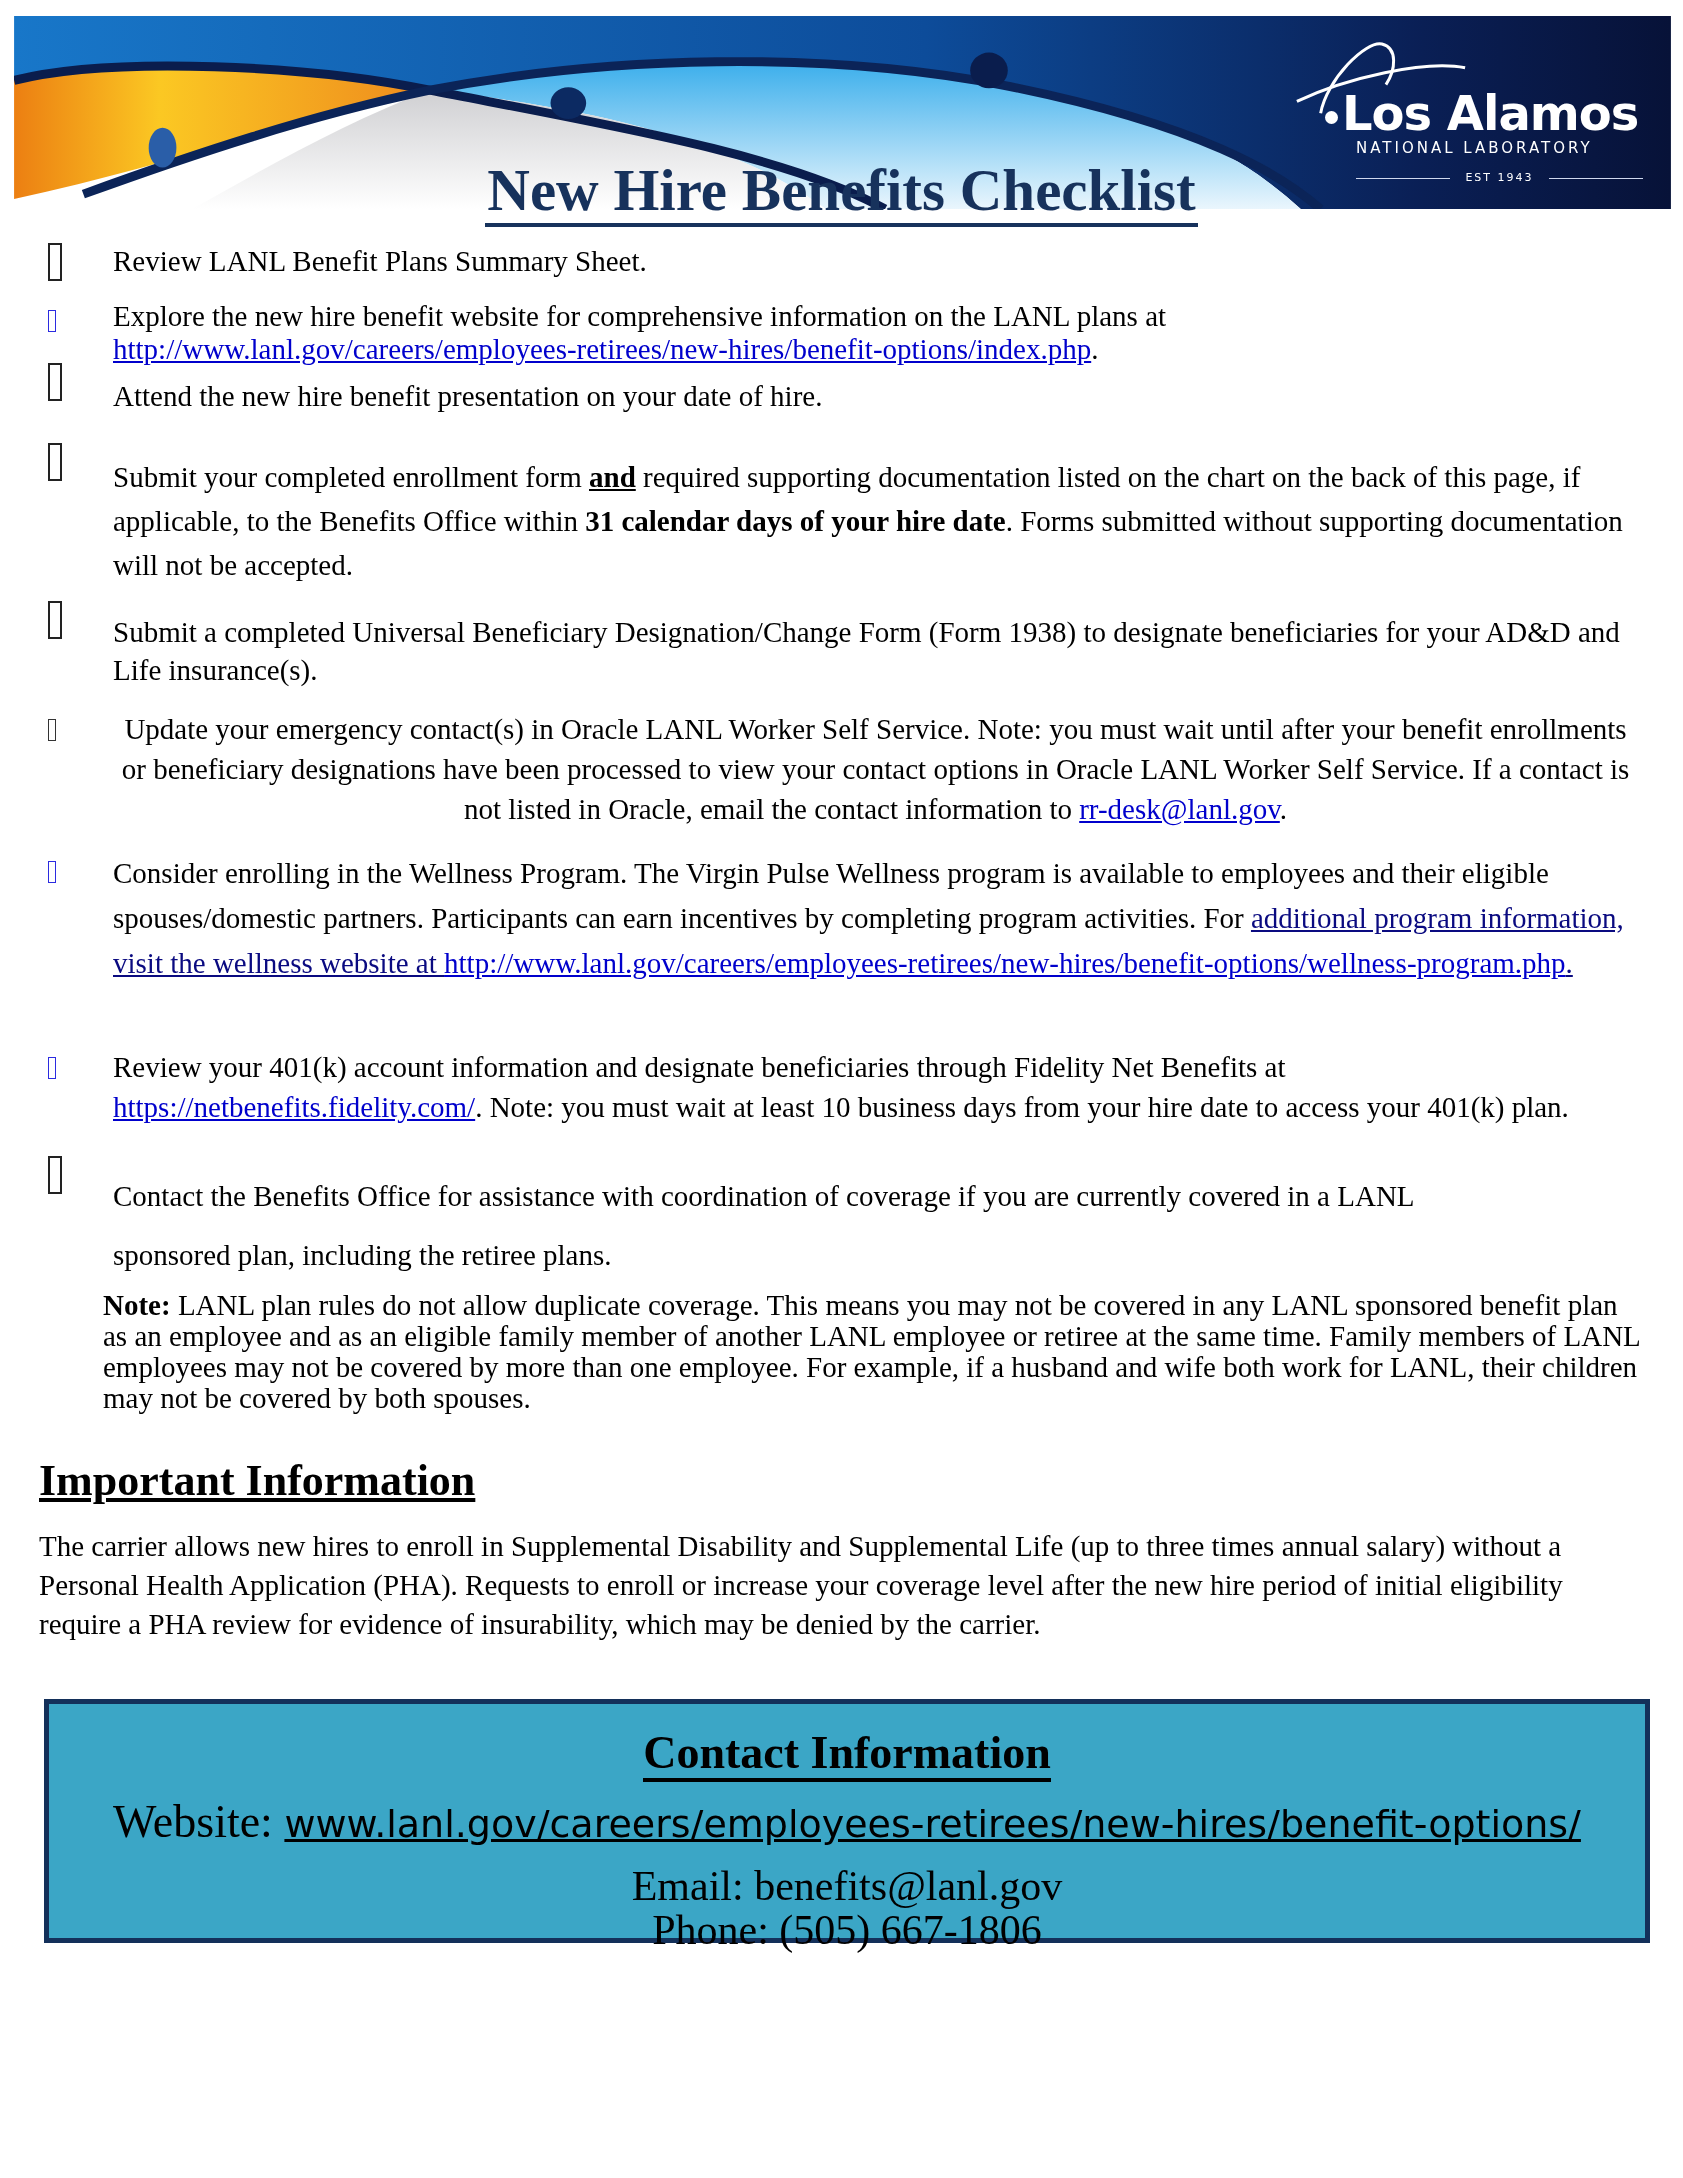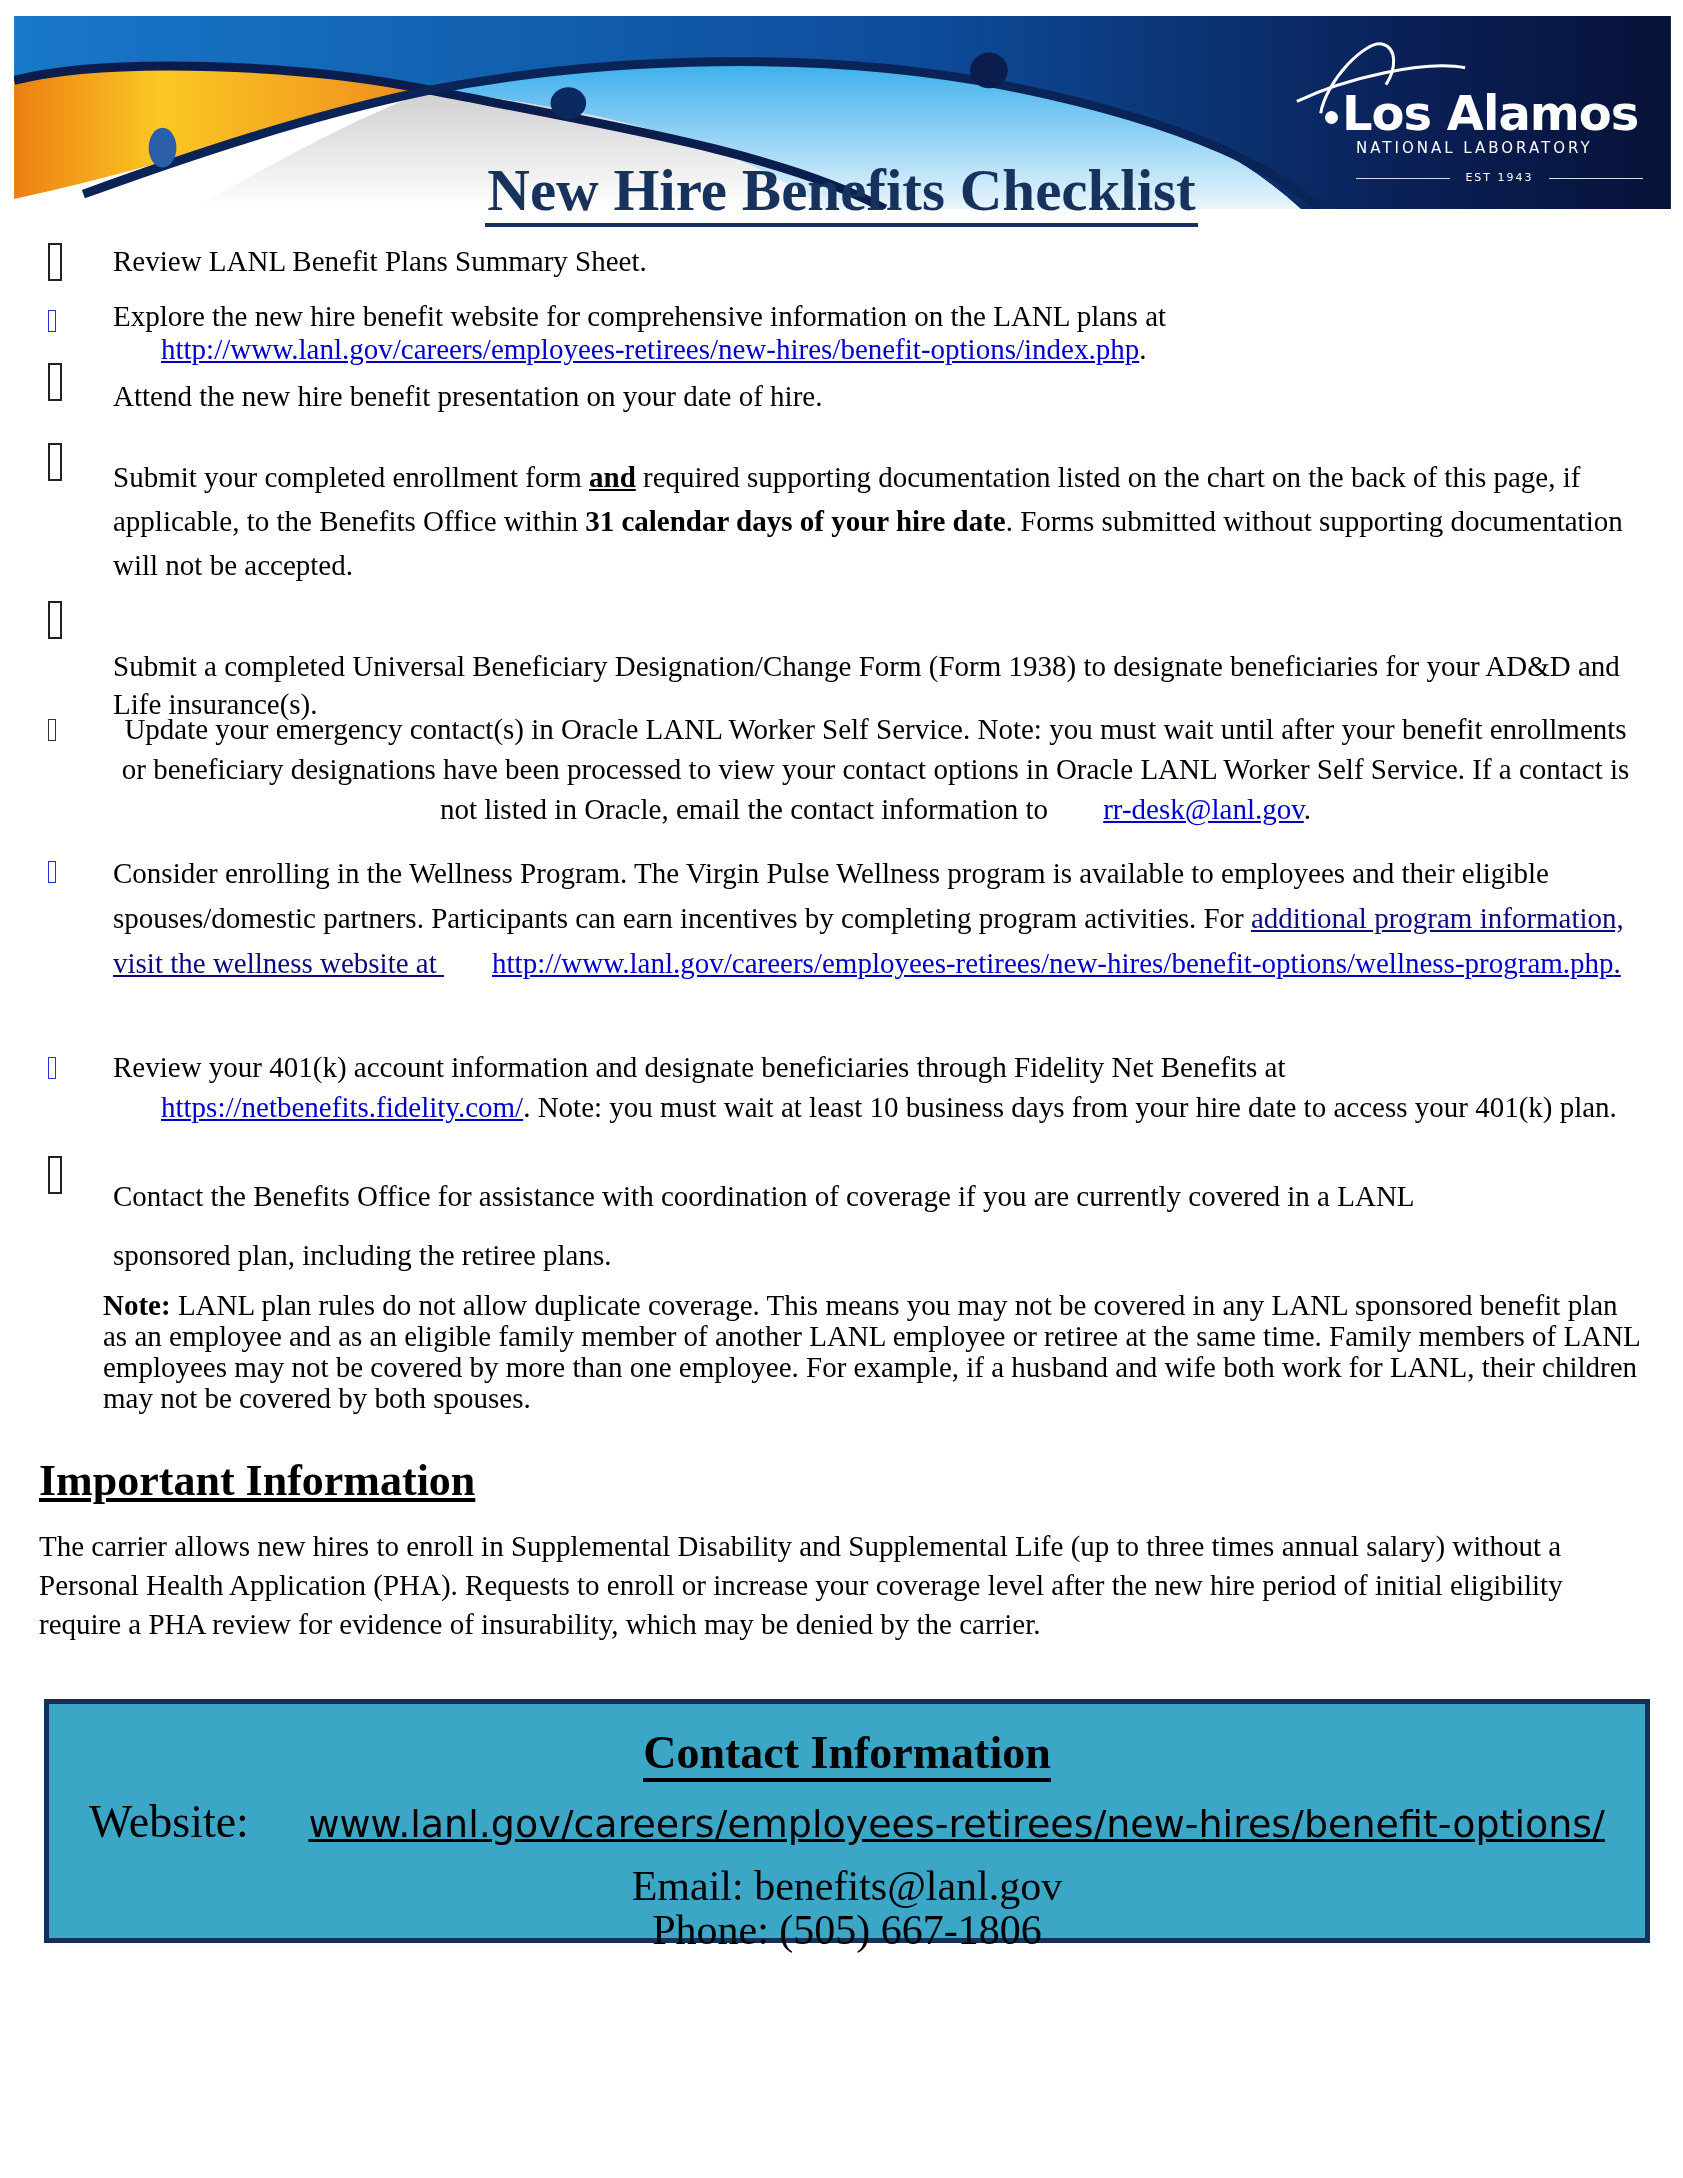--- a/index.html
+++ b/index.html
@@ -20,21 +20,21 @@
 
   .title { position: absolute; left: 0; width: 1683px; top: 158px; text-align: center; }
   .title span { font-size: 59px; font-weight: bold; color: #17325c; letter-spacing: 0px;
                 border-bottom: 4px solid #17325c; line-height: 65px; display: inline-block; padding: 0 2px; }
 
   .item { position: absolute; left: 0; width: 1683px; font-size: 29px; line-height: 40px; }
   .box { position: absolute; left: 48px; width: 14px; height: 38px; border: 2px solid #222; box-sizing: border-box; }
   .box.small { left: 48px; width: 8px; height: 22px; border: 1.6px solid #2b2be0; }
   .box.small.dark { border-color: #333; }
   .txt { position: absolute; left: 113px; width: 1525px; }
-  a, .link { color: #0000cc; text-decoration: underline; margin-left: 48px; }
+  a, .link { color: #0000cc; text-decoration: underline; }
   .link-dark { color: #0a0a80; text-decoration: underline; }
   b.u { text-decoration: underline; }
 
   .note { position: absolute; left: 103px; width: 1544px; top: 1290px; font-size: 29px; line-height: 31px; }
 
   .h2 { position: absolute; left: 39px; top: 1455px; font-size: 44px; font-weight: bold; text-decoration: underline; }
   .para { position: absolute; left: 39px; top: 1527px; width: 1604px; font-size: 29px; line-height: 39px; }
 
   .contact { position: absolute; left: 44px; top: 1699px; width: 1606px; height: 244px;
              background: #3ba6c6; border: 5px solid #13305a; box-sizing: border-box; text-align: center; }
@@ -119,21 +119,21 @@
 
 <div class="item" style="top:455px;">
   <div class="box" style="top:-12px;"></div>
   <div class="txt" style="top:0; line-height:44px;">
     <span>Submit your completed enrollment form </span><b class="u">and</b><span> required supporting documentation listed on the chart on the back of this page, if applicable, to the Benefits Office within </span><b>31 calendar days of your hire date</b><span>. Forms submitted without supporting documentation will not be accepted.</span>
   </div>
 </div>
 
 <div class="item" style="top:613px;">
   <div class="box" style="top:-12px;"></div>
-  <div class="txt" style="top:0; line-height:38px;margin-top:34px;">Submit a completed Universal Beneficiary Designation/Change Form (Form 1938) to designate beneficiaries for your AD&amp;D and Life insurance(s).</div>
+  <div class="txt" style="top:0; line-height:38px;">Submit a completed Universal Beneficiary Designation/Change Form (Form 1938) to designate beneficiaries for your AD&amp;D and Life insurance(s).</div>
 </div>
 
 <div class="item" style="top:709px;">
   <div class="box small dark" style="top:10px;"></div>
   <div class="txt" style="top:0;text-align:center;">
     <span>Update your emergency contact(s) in Oracle LANL Worker Self Service. Note: you must wait until after your benefit enrollments or beneficiary designations have been processed to view your contact options in Oracle LANL Worker Self Service. If a contact is not listed in Oracle, email the contact information to </span><a>rr-desk@lanl.gov</a><span>.</span>
   </div>
 </div>
 
 <div class="item" style="top:851px;">

